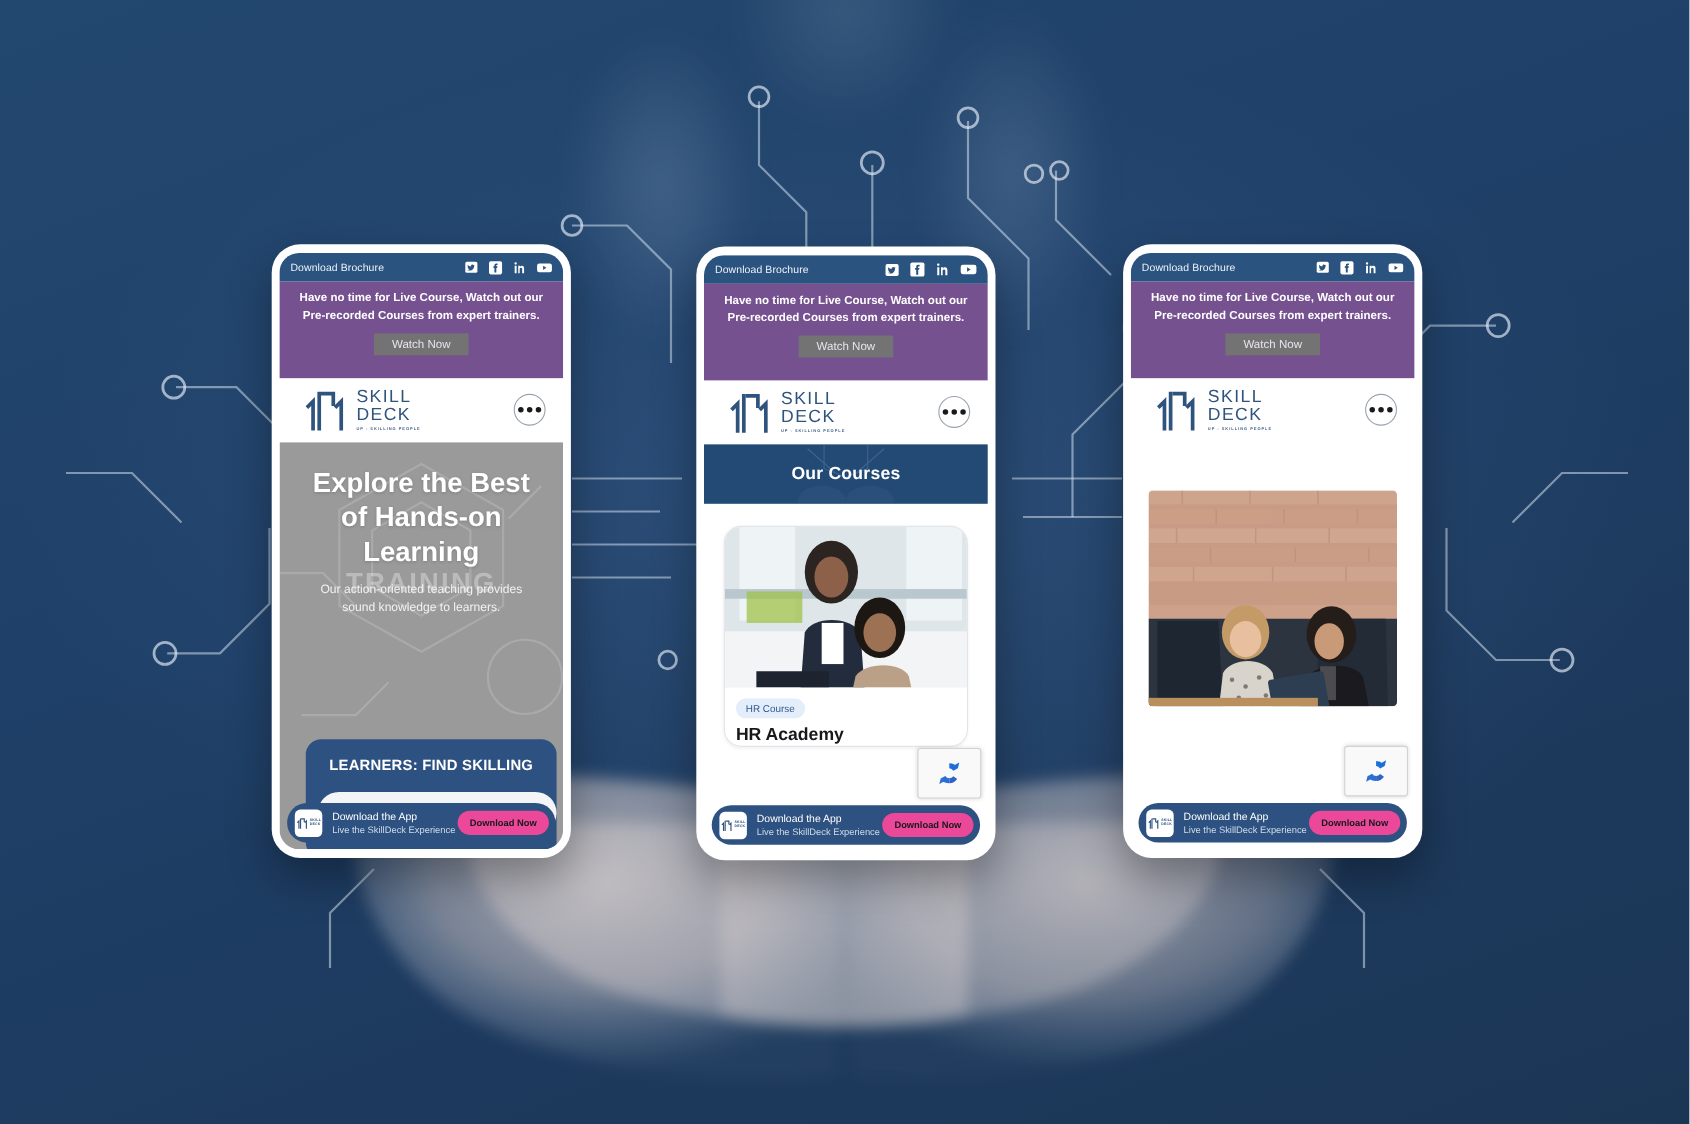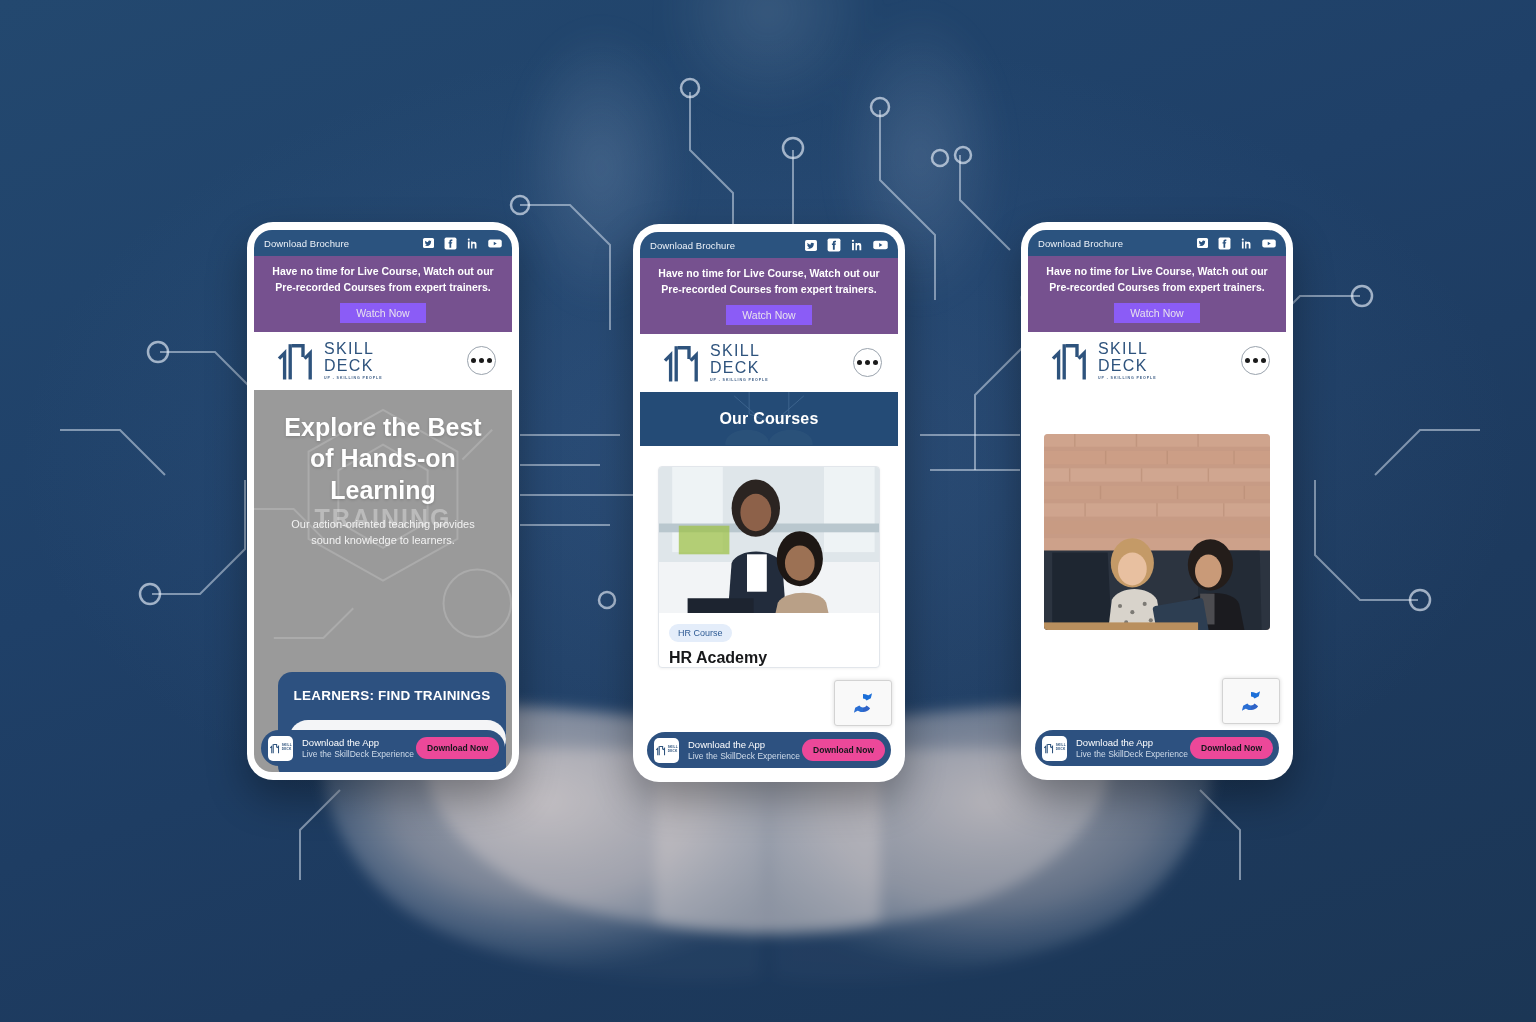--- a/index.html
+++ b/index.html
@@ -71,32 +71,32 @@
   }
   .topbar .brochure {
     color: #eef3f9; font-size: 9.5px; letter-spacing: .1px; white-space: nowrap;
   }
   .socials { display: flex; align-items: center; gap: 9px; }
   .socials svg { display: block; }
 
   
   .promo {
     background: #76518f;
-    padding: 8px 6px 9px;
+    padding: 8px 6px 21px;
     text-align: center;
     flex: 0 0 auto;
   }
   .promo-line {
     color: #ffffff; font-size: 10.5px; font-weight: bold;
     line-height: 1.5; white-space: nowrap;
   }
   .promo-btn {
     display: inline-block;
     margin-top: 7px;
-    background: #8b5cf6;
+    background: #737373;
     color: #e8e2ee;
     font-size: 10.5px;
     padding: 4px 16px;
     border: none;
     cursor: pointer;
     font-family: inherit;
   }
 
   
   .logobar {
@@ -185,21 +185,21 @@
   .banner-art { position: absolute; inset: 0; opacity: .55; }
   .banner-title {
     position: relative;
     color: #ffffff; font-size: 16px; font-weight: bold; letter-spacing: .2px;
   }
 
   
   .course-scroll { padding: 20px 18px 0; background: #fff; flex: 1 1 auto; overflow: hidden; }
   .course-card {
     border: 1px solid #e2e6eb;
-    border-radius: 4px;
+    border-radius: 16px;
     overflow: hidden;
     background: #fff;
     box-shadow: 0 1px 3px rgba(0,0,0,0.05);
   }
   .course-photo { height: 146px; position: relative; overflow: hidden; }
   .course-meta { padding: 9px 10px 0; }
   .course-tag {
     display: inline-block;
     background: #e4edfa; color: #2f5b94;
     font-size: 9px; padding: 4px 9px; border-radius: 10px;
@@ -395,21 +395,21 @@
               <path d="M0 120 L40 120 L70 150"></path>
               <path d="M240 40 L210 70"></path>
               <path d="M20 250 L70 250 L100 220"></path>
             </g>
           </svg>
           <div class="hero-watermark">TRAINING</div>
           <div class="hero-title">Explore the Best of Hands-on Learning</div>
           <div class="hero-sub">Our action-oriented teaching provides sound knowledge to learners.</div>
 
           <div class="find-card">
-            <div class="find-title">LEARNERS: FIND TRAININGS</div>
+            <div class="find-title">LEARNERS: FIND SKILLING</div>
             <div class="select-service">Select Service</div>
           </div>
         </div>
       </div>
 
       <div class="appbar">
         <div class="appbar-logo">
           <svg width="11" height="13" viewBox="0 0 52 50">
               <g fill="none" stroke="#2e537d" stroke-width="5">
                 <path d="M6 22 L13 15 L13 48"></path>

